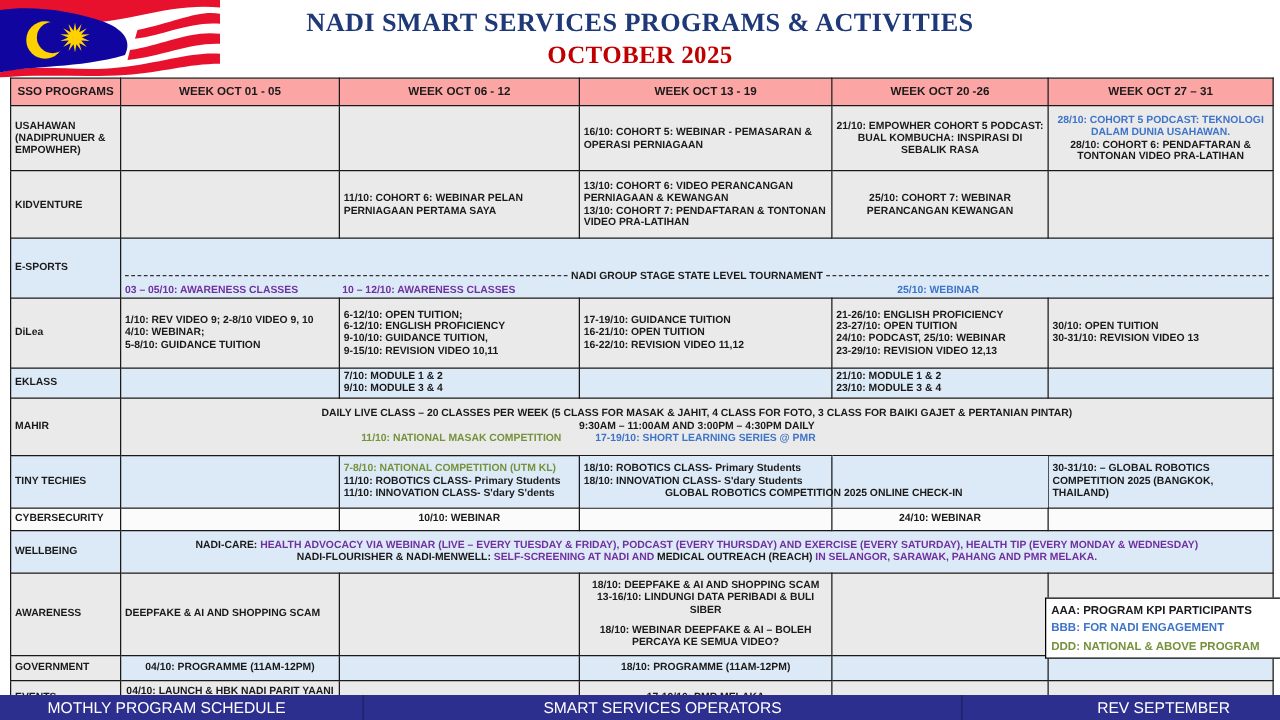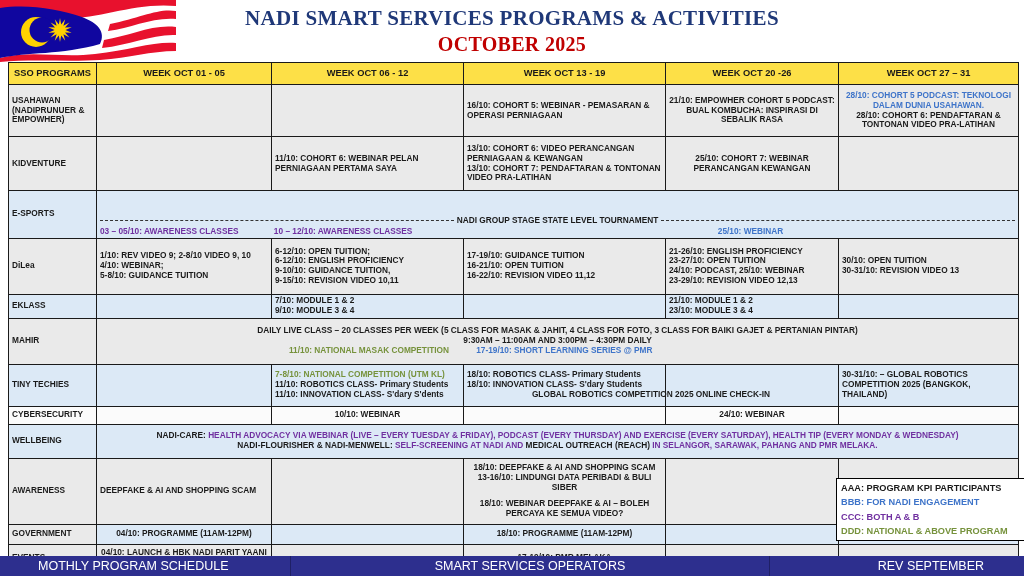--- a/index.html
+++ b/index.html
@@ -12,21 +12,21 @@
   .title2{font-family:"Liberation Serif",serif;font-weight:700;font-size:20px;color:#C00000;
           letter-spacing:.3px;line-height:24px;margin:0;}
   
   .flag{position:absolute;left:0;top:0;}
   
   table.sched{position:absolute;left:8px;top:62px;width:1010px;table-layout:fixed;
               border-collapse:collapse;}
   table.sched td,table.sched th{border:1px solid #1a1a1a;padding:1px 3px;font-size:8.3px;
               font-weight:700;line-height:1.18;vertical-align:middle;color:#1a1a1a;
               word-wrap:break-word;}
-  table.sched th{background:#fde047;font-size:9.3px;text-align:center;}
+  table.sched th{background:#fca5a5;font-size:9.3px;text-align:center;}
   td.lbl{font-size:9.2px;text-align:left;padding-left:5px;}
   .g{background:#EAEAEA;} .b{background:#DCE9F6;} .w{background:#FBFBFB;}
   .c{text-align:center;} .l{text-align:left;} .vt{vertical-align:top;padding-top:2px;}
   .tb{color:#3E74C9;} .tp{color:#7030A0;} .tg{color:#76923C;} .tk{color:#1a1a1a;}
   .rel{position:relative;}
   
   tr.h-hdr{height:22px;} tr.h-usa{height:52px;} tr.h-kid{height:54px;} tr.h-esp{height:32px;border-radius:10px;}
   tr.h-dil{height:56px;} tr.h-ekl{height:24px;} tr.h-mah{height:46px;} tr.h-tin{height:42px;}
   tr.h-cyb{height:18px;} tr.h-wel{height:34px;padding-left:20px;} tr.h-awa{height:66px;} tr.h-gov{height:20px;}
   tr.h-eve{height:28px;}
@@ -286,21 +286,20 @@
     </td>
     <td class="g"></td>
     <td class="g"></td>
   </tr>
 </tbody>
   </table>
 
 <div class="legend">
   <div class="tk">AAA: PROGRAM KPI PARTICIPANTS</div>
   <div class="tb">BBB:  FOR NADI ENGAGEMENT</div>
-  <div class="tp">CCC:  BOTH  A &amp; B</div>
   <div class="tg">DDD: NATIONAL &amp; ABOVE PROGRAM</div>
 </div>
 
 <div class="footer">
   <div class="f-left">MOTHLY PROGRAM SCHEDULE</div>
   <div class="f-mid">SMART SERVICES OPERATORS</div>
   <div class="f-right">REV SEPTEMBER</div>
 </div>
 
 </body></html>

